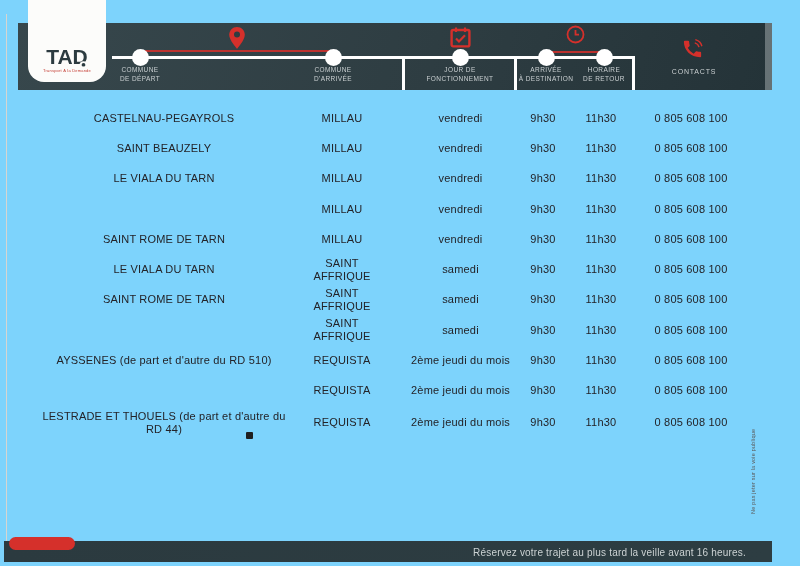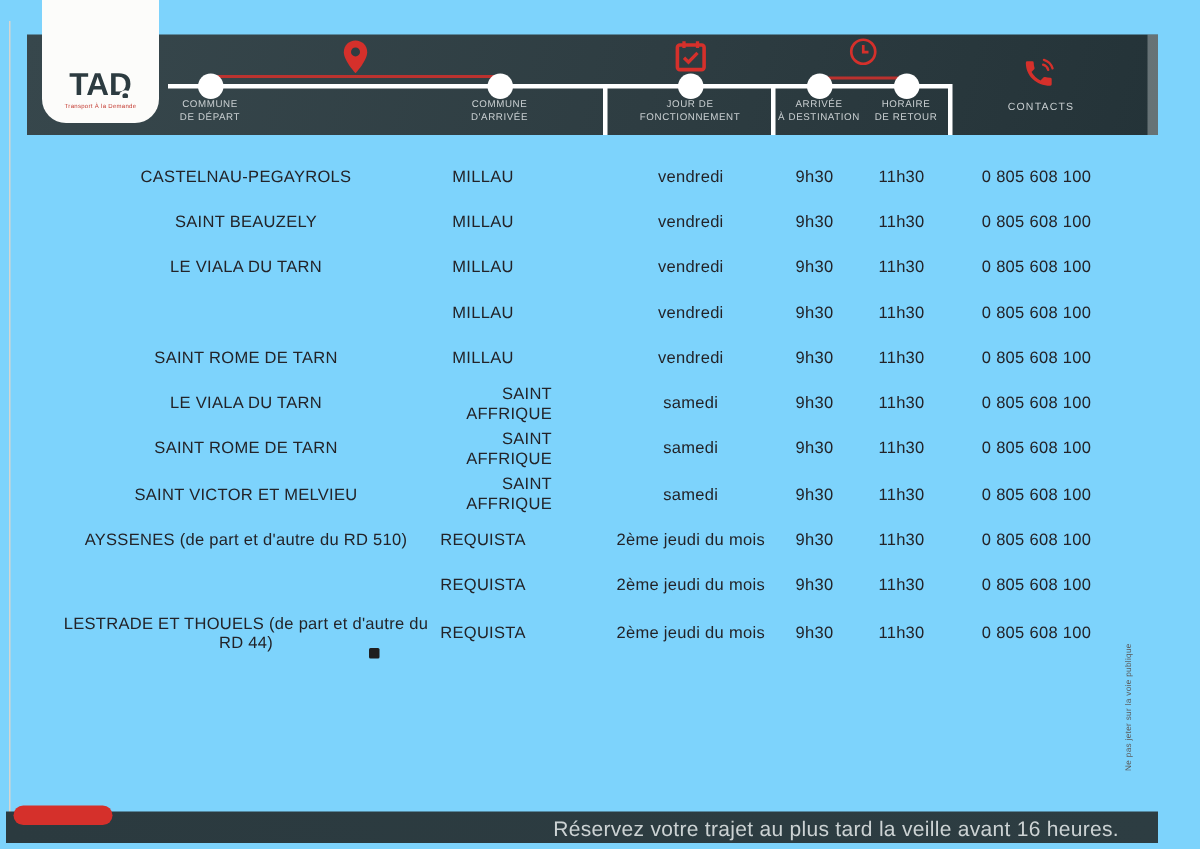--- a/index.html
+++ b/index.html
@@ -49,42 +49,42 @@
   
   .table{position:absolute;left:0;top:103px;width:800px;}
   .trow{position:relative;height:30.3px;padding-left:16px;}
   .trow.tall{height:34px;}
   .cell{
     position:absolute;top:0;height:100%;
     display:flex;align-items:center;justify-content:center;text-align:center;
     font-size:11px;line-height:13px;color:#232328;letter-spacing:.2px;
   }
   .c1{left:38px;width:252px;}
-  .c2{left:276px;width:92px;text-align:right;}
+  .c2{left:296px;width:92px;}
   .c3{left:398px;width:125px;}
   .c4{left:518px;width:50px;text-align:right;}
   .c5{left:572px;width:58px;}
   .c6{left:630px;width:122px;}
   .row-marker{
     position:absolute;left:246px;top:26px;width:7px;height:7px;
     background:#1f1f1f;border-radius:1px;
   }
 
   
   .footerbar{
     position:absolute;left:4px;top:541px;width:768px;height:21px;
     background:linear-gradient(90deg,#2b3a3f,#2d3d42);
   }
   .footer-pill{
     position:absolute;left:5px;top:-4px;width:66px;height:13px;
     background:var(--accent,#d5302b);border-radius:8px;
   }
   .footer-note{
     position:absolute;right:26px;top:50%;transform:translateY(-50%);
-    font-size:14px;color:#ccd2d3;letter-spacing:.2px;white-space:nowrap;
+    font-size:10px;color:#ccd2d3;letter-spacing:.2px;white-space:nowrap;
   }
 
   .side-note{
     position:absolute;left:750px;top:434px;height:80px;width:11px;
     writing-mode:vertical-rl;transform:rotate(180deg);
     font-size:5.5px;color:#5a5a5a;letter-spacing:.2px;white-space:nowrap;
     text-align:center;
   }
 </style>
 </head>
@@ -239,21 +239,20 @@
       <div class="cell c1">SAINT ROME DE TARN</div>
       <div class="cell c2">SAINT AFFRIQUE</div>
       <div class="cell c3">samedi</div>
       <div class="cell c4">9h30</div>
       <div class="cell c5">11h30</div>
       <div class="cell c6">0 805 608 100</div>
 
     </div>
 
     <div class="trow">
-      <div class="cell c1">SAINT VICTOR ET MELVIEU</div>
       <div class="cell c2">SAINT AFFRIQUE</div>
       <div class="cell c3">samedi</div>
       <div class="cell c4">9h30</div>
       <div class="cell c5">11h30</div>
       <div class="cell c6">0 805 608 100</div>
 
     </div>
 
     <div class="trow">
       <div class="cell c1">AYSSENES (de part et d'autre du RD 510)</div>

